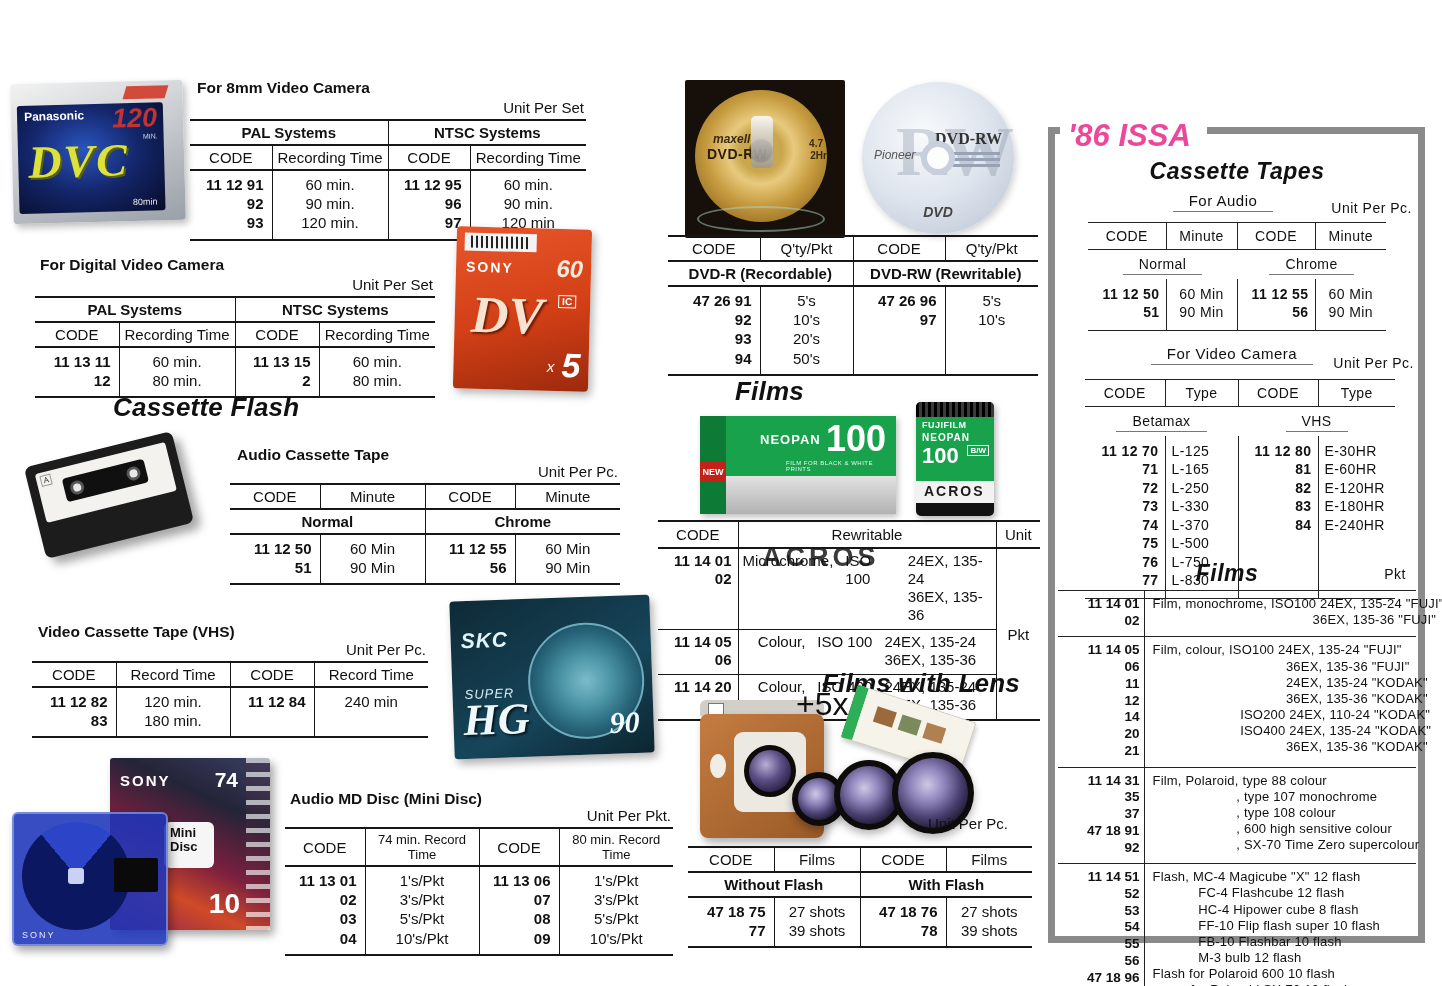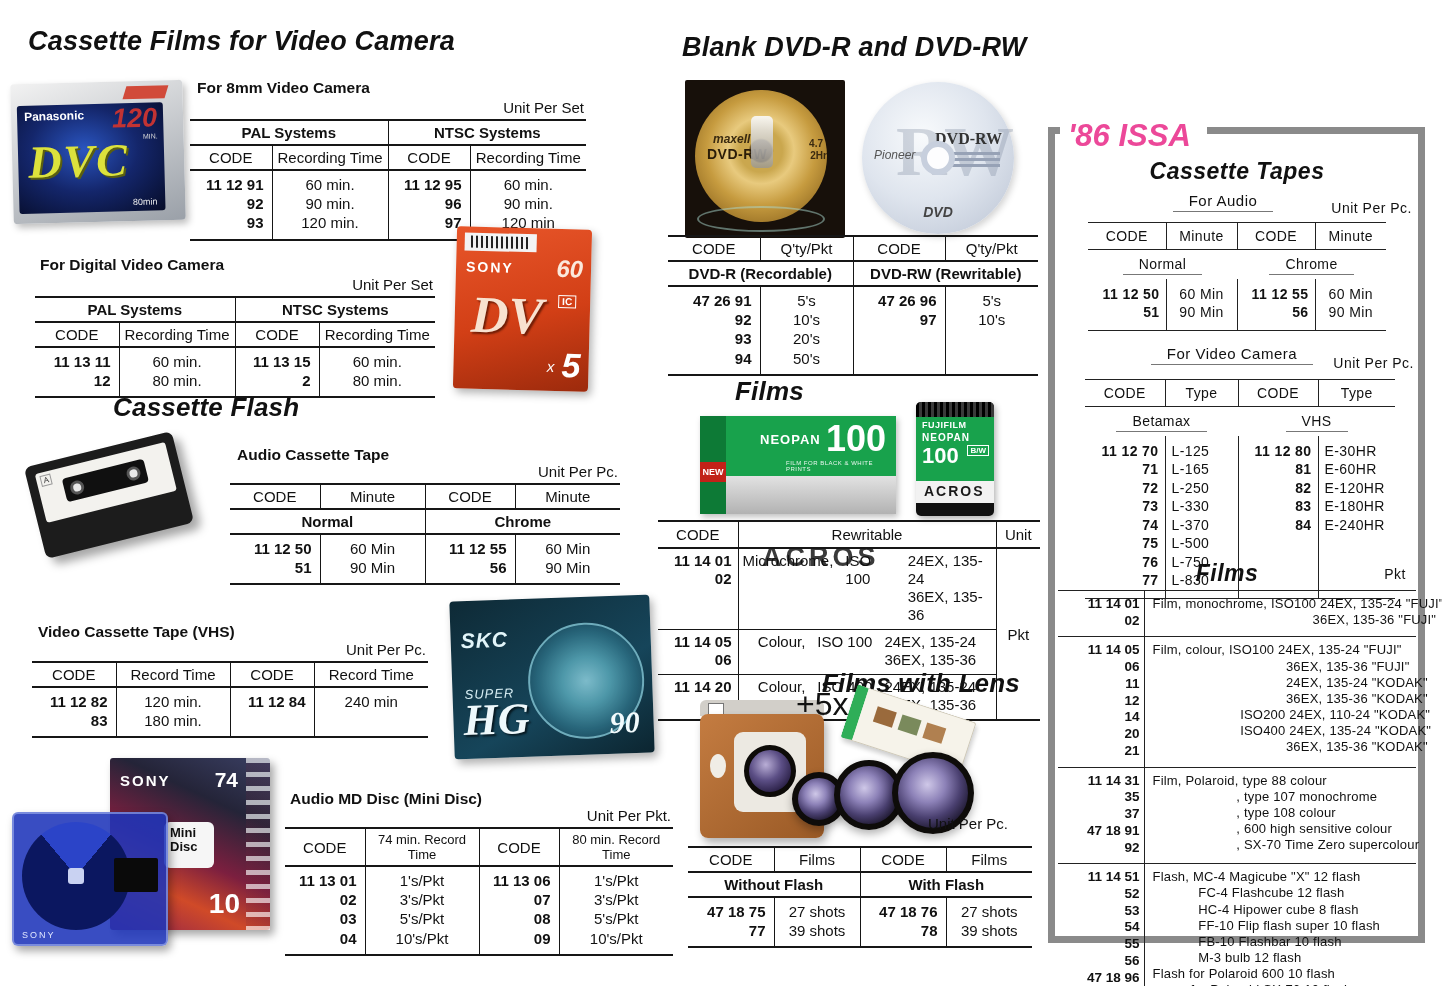--- a/index.html
+++ b/index.html
@@ -193,21 +193,20 @@
             box-shadow:0 4px 8px rgba(0,0,0,.3); }
   #cam .l1 { left:104px; top:84px; width:54px; height:54px; }
   #cam .l2 { left:146px; top:72px; width:70px; height:70px; }
   #cam .l3 { left:204px; top:64px; width:82px; height:82px; }
 </style>
 </head>
 <body>
 
 <div id="page">
 
-  <div class="abs bigtitle" style="left:28px; top:26px;">Cassette Films for Video Camera</div>
 
   <div class="abs imgbox" id="dvc">
     <div class="open"></div>
     <div class="face">
       <div class="brand">Panasonic</div>
       <div class="n120">120</div>
       <div class="min">MIN.</div>
       <div class="name">DVC</div>
       <div class="n80">80min</div>
     </div>
@@ -434,21 +433,20 @@
 09</td>
         <td class="vl cvc">1's/Pkt
 3's/Pkt
 5's/Pkt
 10's/Pkt</td>
       </tr>
     </tbody>
       </table>
   </div>
 
-  <div class="abs bigtitle" style="left:682px; top:32px;">Blank DVD-R and DVD-RW</div>
 
   <div class="abs imgbox" id="mx">
     <div class="disc"></div>
     <div class="brand">maxell</div>
     <div class="name">DVD-RW</div>
     <div class="cap">4.7</div>
     <div class="hr">2Hr</div>
     <div class="hub"></div>
     <div class="stack"></div>
   </div>

